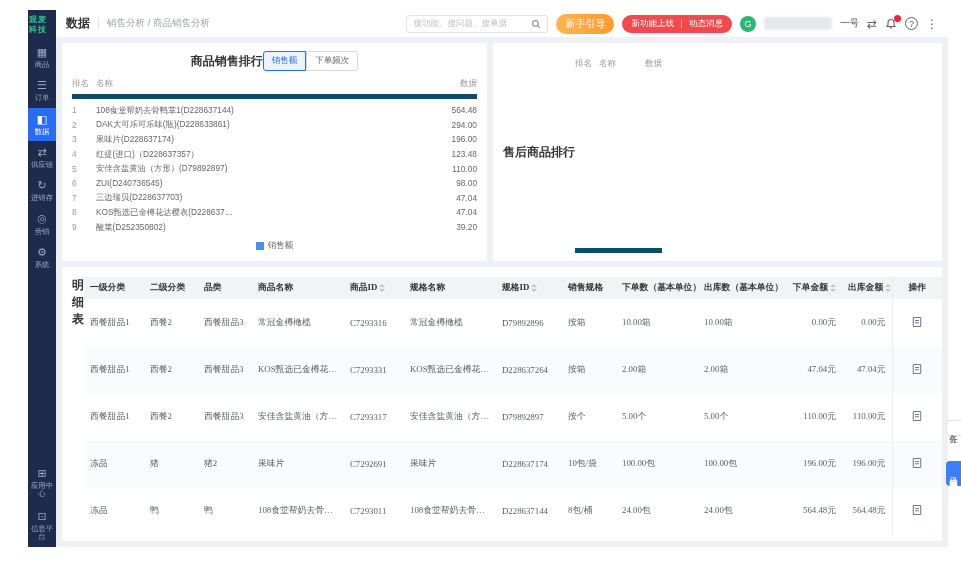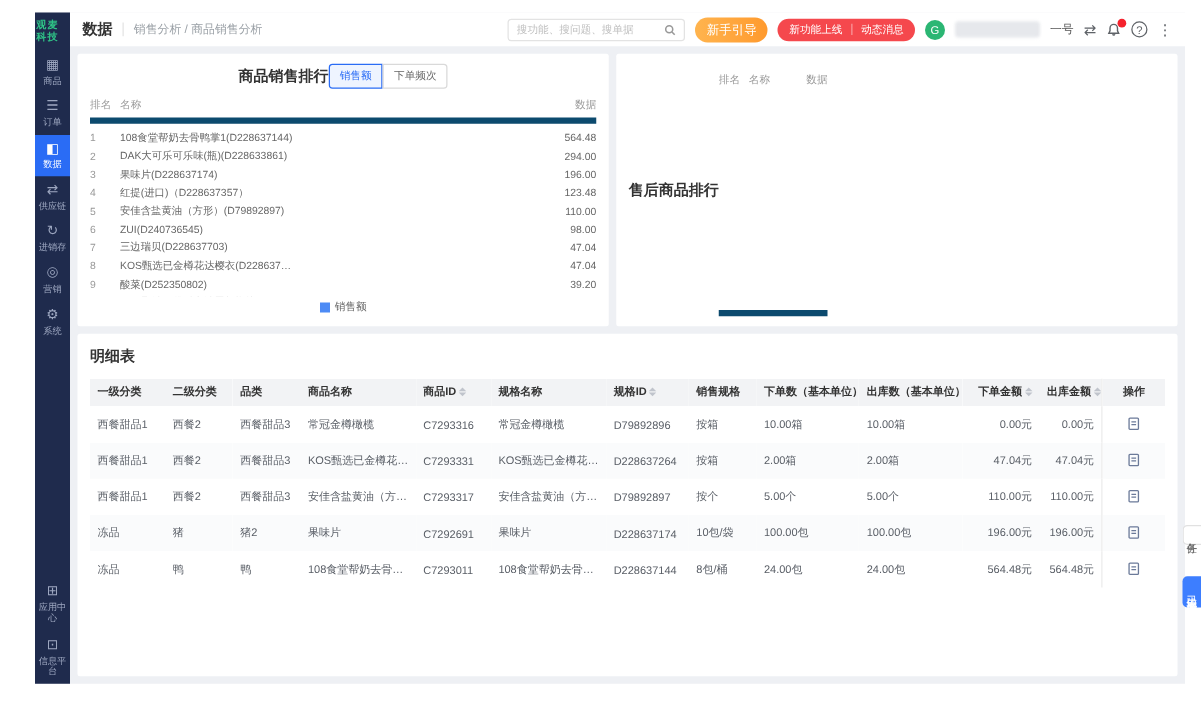--- a/index.html
+++ b/index.html
@@ -81,23 +81,23 @@
   .crow .bar { height: 8px; background: #4d8bf5; }
   .crow .gap { flex: 1; }
   .crow .val { width: 46px; text-align: right; color: #666; }
   .legend { display: flex; align-items: center; justify-content: center; gap: 4px;
     font-size: 8.5px; color: #666; padding: 3px 0 1px; }
   .legend .sq { width: 8px; height: 8px; background: #4d8bf5; }
 
   .empty-body { flex: 1; }
 
   
-  .card.bottom { flex: 1; min-height: 0; padding: 10px 10px 6px; display: flex; flex-direction: column; }
+  .card.bottom { flex: 1; min-height: 0; padding: 10px 10px 6px; display: flex; flex-direction: row; }
   .dt-title { font-size: 12px; font-weight: bold; color: #333; margin-bottom: 9px; }
-  table { width: 100%; border-collapse: collapse; table-layout: fixed; font-size: 8.8px; }
+  table { width: 100%; border-collapse: collapse; table-layout: fixed; font-size: 8.8px; font-family: Liberation Serif, serif; }
   thead th { background: #f2f3f5; color: #333; font-weight: bold; height: 22px;
     text-align: left; padding: 0 6px; white-space: nowrap; overflow: hidden; cursor: pointer; }
   tbody td { height: 29px; padding: 0 6px; color: #595e66; white-space: nowrap;
     overflow: hidden; text-overflow: ellipsis; }
   tbody tr:nth-child(even) td { background: #fafbfc; }
   th.num, td.num { text-align: right; }
   th.op, td.op { text-align: center; border-left: 1px solid #ececec;
     box-shadow: -4px 0 5px -3px rgba(0,0,0,.12); }
   td.op svg { cursor: pointer; }
   .sort { display: inline-flex; flex-direction: column; vertical-align: middle;

